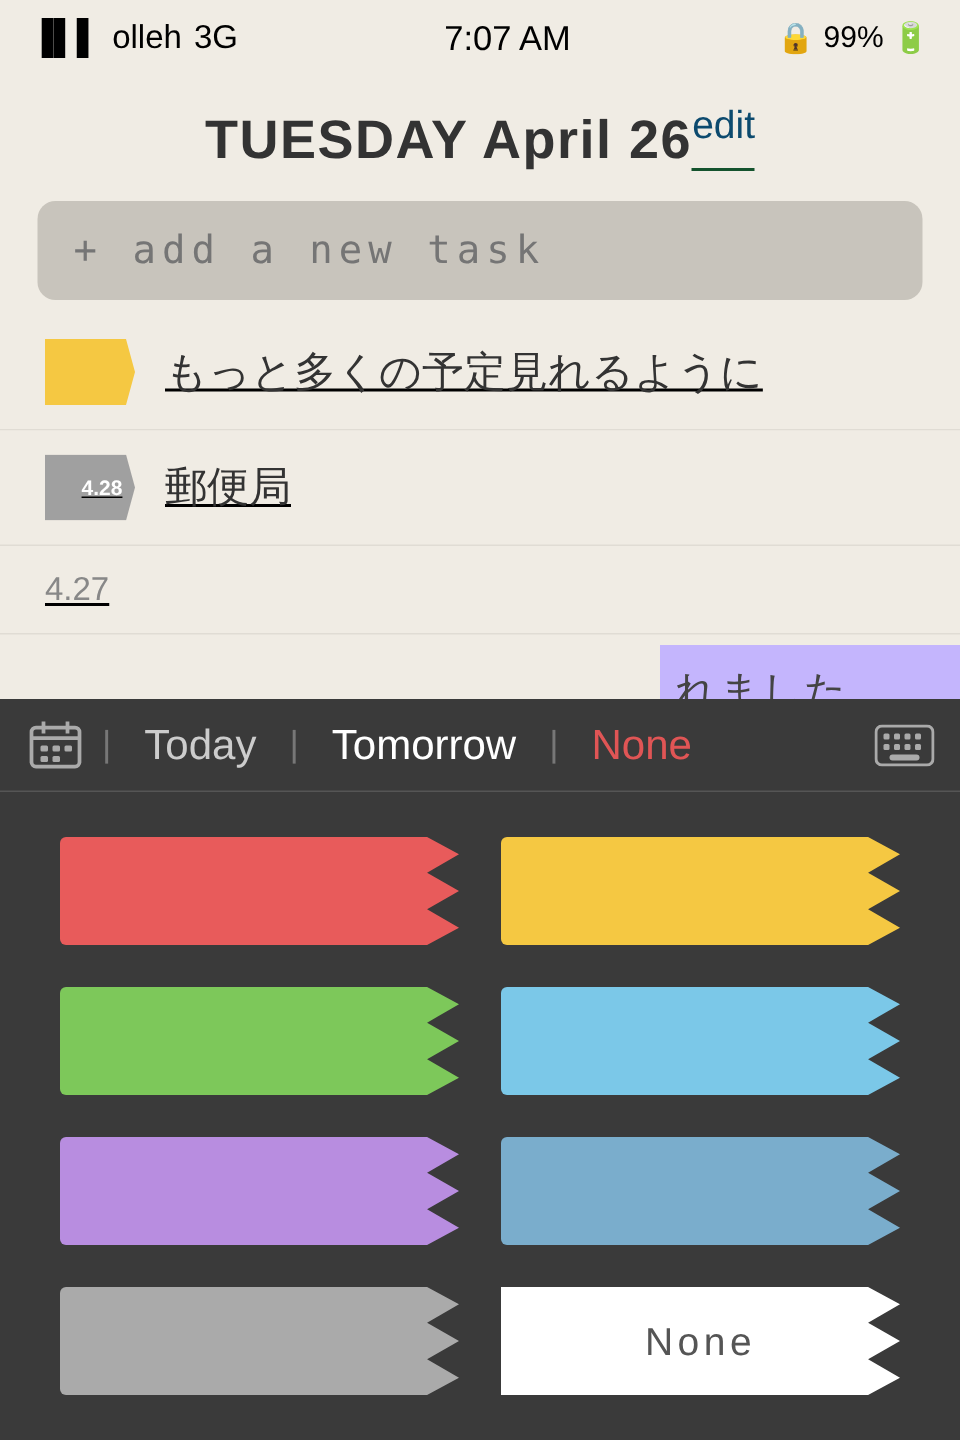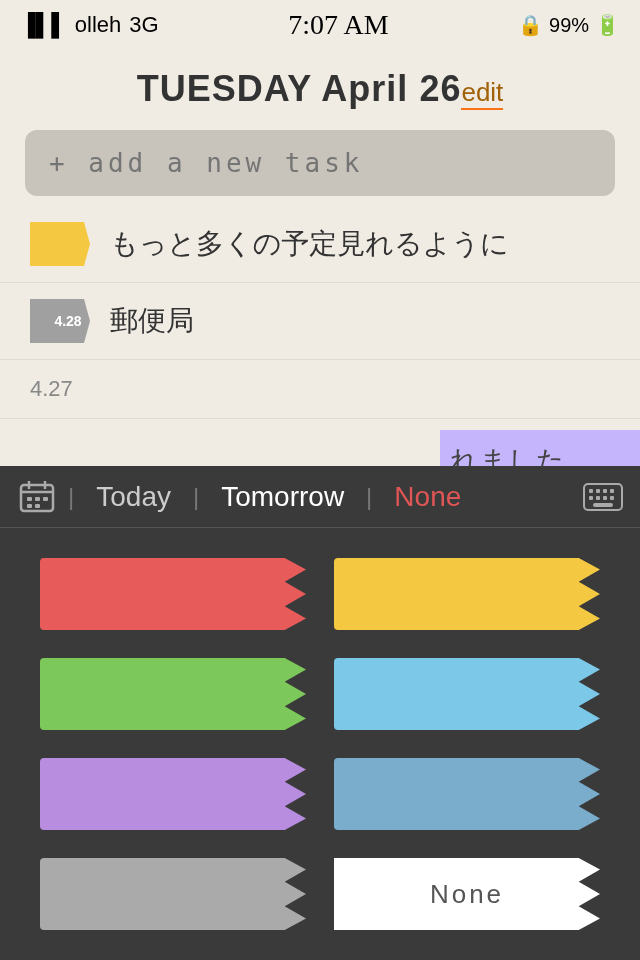--- a/index.html
+++ b/index.html
@@ -11,21 +11,21 @@
       height: 50px;
       background: #f0ece4;
       display: flex;
       align-items: center;
       justify-content: space-between;
       padding: 0 20px;
       font-size: 22px;
       font-weight: 500;
     }
     .status-left { display: flex; align-items: center; gap: 8px; }
-    .status-center { font-size: 28px; font-weight: 400; font-family: Liberation Serif, serif; }
+    .status-center { font-size: 23px; font-weight: 400; }
     .status-right { display: flex; align-items: center; gap: 6px; font-size: 20px; }
 
     
     #app {
       width: 640px;
       height: 910px;
       background: #f0ece4;
       position: relative;
     }
 
@@ -37,23 +37,23 @@
       padding: 18px 30px 10px 30px;
     }
     #header-title {
       font-size: 36px;
       font-weight: 700;
       letter-spacing: 1px;
       color: #333;
     }
     #edit-button {
       font-size: 26px;
-      color: #a16207;
-      border-bottom: 2px solid #f97316;
-      padding-bottom: 0;
+      color: #0c4a6e;
+      border-bottom: 2px solid #14532d;
+      padding-bottom: 13px;
       cursor: pointer;
       background: none;
       border-top: none;
       border-left: none;
       border-right: none;
     }
 
     
     #add-task-container {
       margin: 10px 25px 0 25px;
@@ -70,20 +70,21 @@
       font-size: 26px;
       letter-spacing: 4px;
       color: #888;
       width: 100%;
       font-family: monospace;
     }
 
     
     #task-list {
       margin-top: 10px;
+      text-decoration: underline;
     }
     .task-row {
       display: flex;
       align-items: center;
       padding: 16px 30px;
       border-bottom: 1px solid #e0dcd4;
       background: #f0ece4;
     }
     .task-flag {
       width: 60px;

